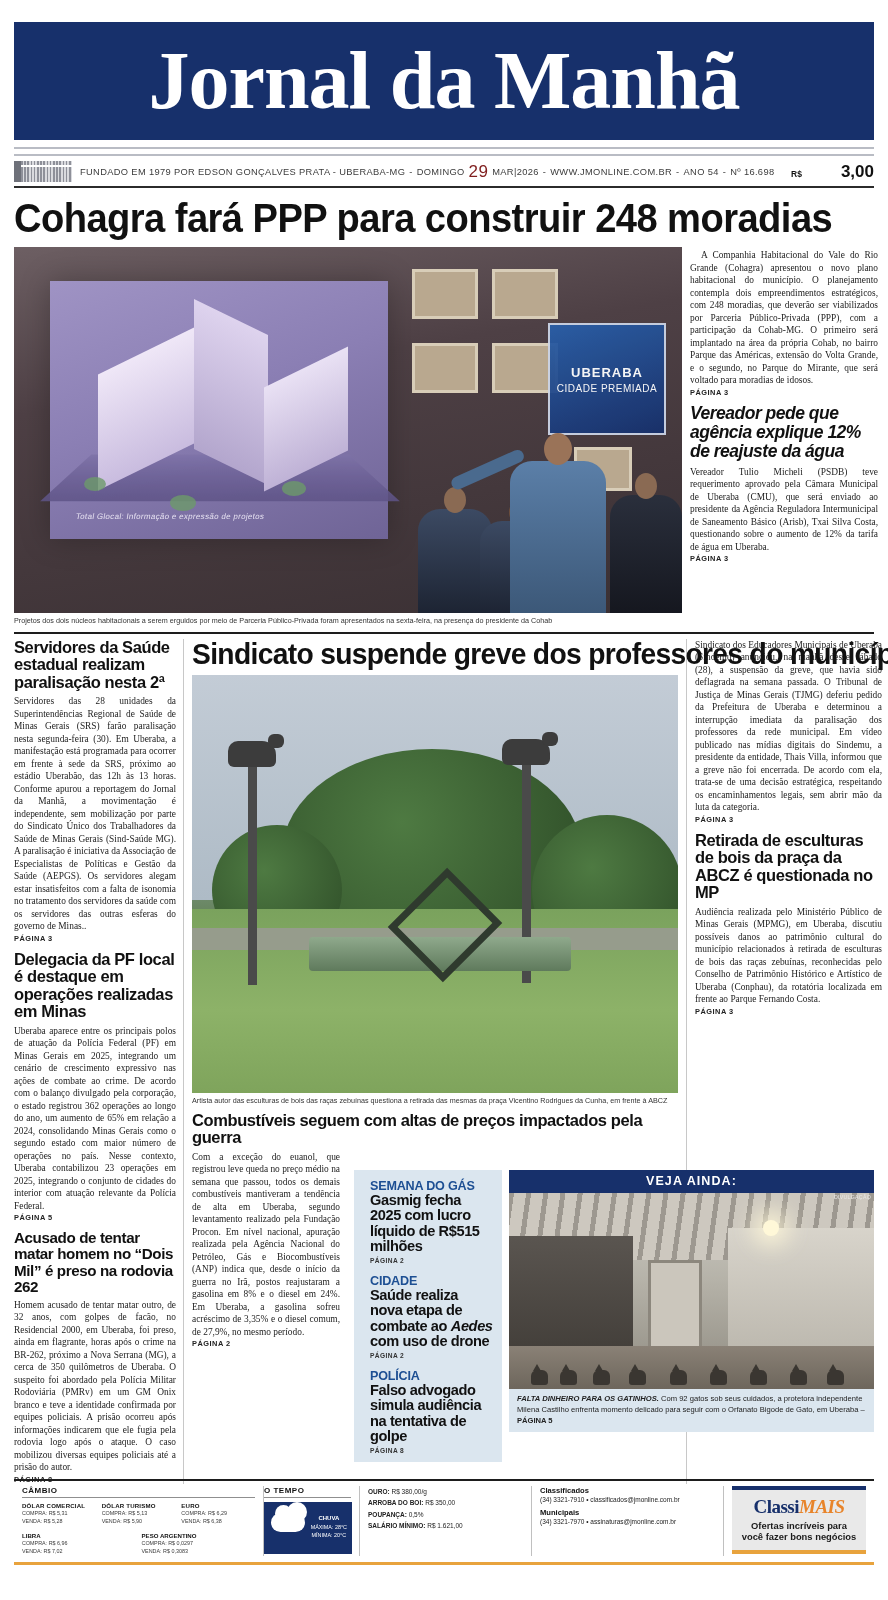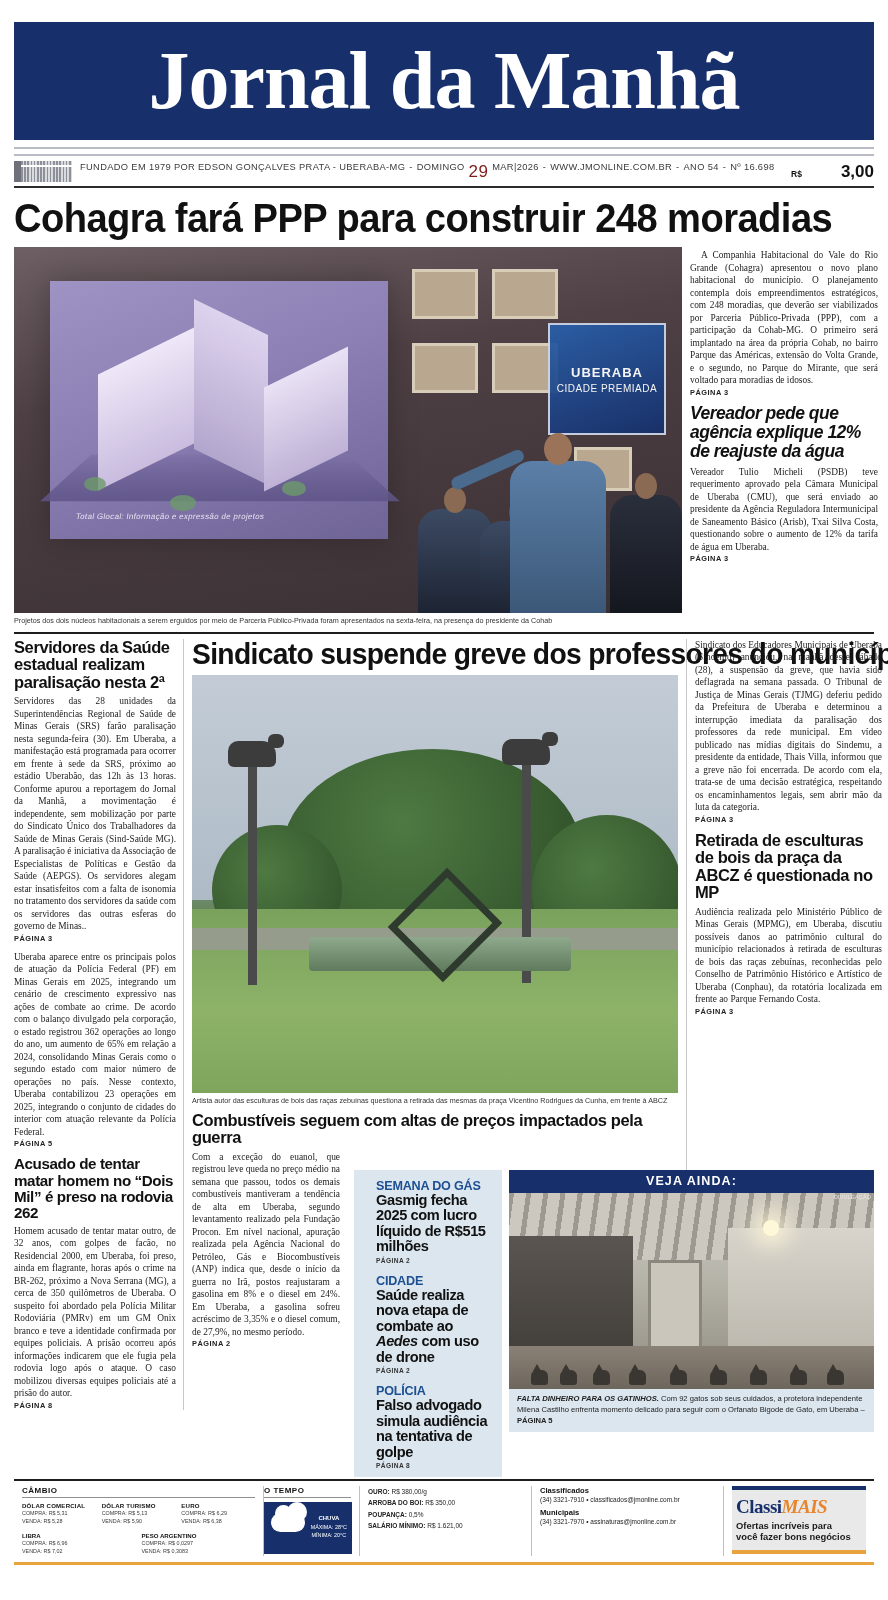--- a/index.html
+++ b/index.html
@@ -42,21 +42,21 @@
       repeating-linear-gradient(90deg,#8e9099 0 1.5px,#d9dade 1.5px 3.2px);
     border-left: 7px solid #6e717a;
     position: relative; flex: none;
   }
   .dateline-logo:after {
     content:""; position:absolute; left:0; right:0; top:4px; height:1.5px; background:#fff;
   }
   .dateline-text {
     font-family: "Liberation Sans", sans-serif;
     font-size: 9.3px; letter-spacing: .35px; color: #3b3b3b;
-    white-space: nowrap; display:flex; align-items:flex-start; gap:4px;
+    white-space: nowrap; display:flex; align-items:center; gap:4px;
   }
   .dl-day { font-size: 17px; font-weight: 400; color:#7f1d1d; font-family:"Liberation Sans",sans-serif; }
   .dateline-price { margin-left: auto; display:flex; align-items:baseline; gap:3px; white-space:nowrap; }
   .dl-rs { font-family:"Liberation Sans",sans-serif; font-size:8.5px; font-weight:700; }
   .dl-val { font-family:"Liberation Sans",sans-serif; font-size:17px; font-weight:700;margin-left:36px; }
 
   
   .lead-headline {
     font-family: "Liberation Sans", sans-serif;
     font-weight: 700;
@@ -209,21 +209,21 @@
     background:#3c3c3c; border-radius:6px;
   }
   .caption2 {
     font-family:"Liberation Sans",sans-serif; font-size:7.2px; line-height:1.4; color:#333;
     padding-top:3px;
   }
 
   
   .bottom-row { display:flex; gap:7px; padding-top:7px; }
   .panel-gas {
-    width:148px; flex:none; background:#dbe6ef; padding:7px 8px 8px 22px;
+    width:148px; flex:none; background:#dbe6ef; padding:7px 8px 8px 16px;
   }
   .kicker {
     font-family:"Liberation Sans",sans-serif; font-weight:700;
     font-size:12.6px; color:#1d4f93; letter-spacing:-0.2px; padding-top:2px;
   }
   .panel-title {
     font-family:"Liberation Sans",sans-serif; font-weight:700;
     font-size:14.6px; line-height:1.06; letter-spacing:-0.4px; color:#111;
   }
   .panel-title i { font-style:italic; }
@@ -308,21 +308,21 @@
   .ind-row { font-family:"Liberation Sans",sans-serif; font-size:6.5px; line-height:1.75; color:#222; }
   .ind-row b { font-weight:700; }
 
   .f-class { width:192px; border-right:1px solid #c0c0c0; }
   .cl-h { font-family:"Liberation Sans",sans-serif; font-weight:700; font-size:7.6px; color:#111; }
   .cl-t { font-family:"Liberation Sans",sans-serif; font-size:6.5px; color:#222; line-height:1.6; }
 
   .f-ad { flex:1; padding-left:8px; }
   .ad-box {
     background:#e9e9e9; border-top:4px solid #17306b; border-bottom:4px solid #e8a33d;
-    padding:6px 4px 7px 4px; text-align:left;
+    padding:6px 4px 7px 4px; text-align:center;
   }
   .ad-logo { font-family:"Liberation Serif",serif; font-weight:700; font-size:19px; letter-spacing:-0.5px; }
   .ad-logo .a { color:#17306b; }
   .ad-logo .b { color:#e8842a; font-style:italic; }
   .ad-sub {
     font-family:"Liberation Sans",sans-serif; font-weight:700; font-size:9.4px;
     line-height:1.22; color:#1b1b1b; padding-top:2px;
   }
   .hr-gold { height:3px; background:#e8a33d; margin-top:6px; }
 </style>
@@ -415,20 +415,21 @@
   <div class="rule-dark"></div>
 
   <div class="mid-block">
 
     <div class="col-left">
       <div class="art-head">Servidores da Saúde estadual realizam paralisação nesta 2ª</div>
       <div class="body-text noind">Servidores das 28 unidades da Superintendências Regional de Saúde de Minas Gerais (SRS) farão paralisação nesta segunda-feira (30). Em Uberaba, a manifestação está programada para ocorrer em frente à sede da SRS, próximo ao estádio Uberabão, das 12h às 13 horas. Conforme apurou a reportagem do Jornal da Manhã, a movimentação é independente, sem mobilização por parte do Sindicato Único dos Trabalhadores da Saúde de Minas Gerais (Sind-Saúde MG). A paralisação é iniciativa da Associação de Especialistas de Políticas e Gestão da Saúde (AEPGS). Os servidores alegam estar insatisfeitos com a falta de isonomia no tratamento dos servidores da saúde com os servidores das outras esferas do governo de Minas..</div>
       <div class="pagina">PÁGINA 3</div>
 
       <div style="height:8px"></div>
+      <div class="art-head">Delegacia da PF local é destaque em operações realizadas em Minas</div>
       <div class="body-text noind">Uberaba aparece entre os principais polos de atuação da Polícia Federal (PF) em Minas Gerais em 2025, integrando um cenário de crescimento expressivo nas ações de combate ao crime. De acordo com o balanço divulgado pela corporação, o estado registrou 362 operações ao longo do ano, um aumento de 65% em relação a 2024, consolidando Minas Gerais como o segundo estado com maior número de operações no país. Nesse contexto, Uberaba contabilizou 23 operações em 2025, integrando o conjunto de cidades do interior com atuação relevante da Polícia Federal.</div>
       <div class="pagina">PÁGINA 5</div>
 
       <div style="height:8px"></div>
       <div class="art-head sm">Acusado de tentar matar homem no “Dois Mil” é preso na rodovia 262</div>
       <div class="body-text noind">Homem acusado de tentar matar outro, de 32 anos, com golpes de facão, no Residencial 2000, em Uberaba, foi preso, ainda em flagrante, horas após o crime na BR-262, próximo a Nova Serrana (MG), a cerca de 350 quilômetros de Uberaba. O suspeito foi abordado pela Polícia Militar Rodoviária (PMRv) em um GM Onix branco e teve a identidade confirmada por equipes policiais. A prisão ocorreu após informações indicarem que ele fugia pela rodovia logo após o ataque. O caso mobilizou diversas equipes policiais até a prisão do autor.</div>
       <div class="pagina">PÁGINA 8</div>
     </div>
 
     <div class="col-mid">

